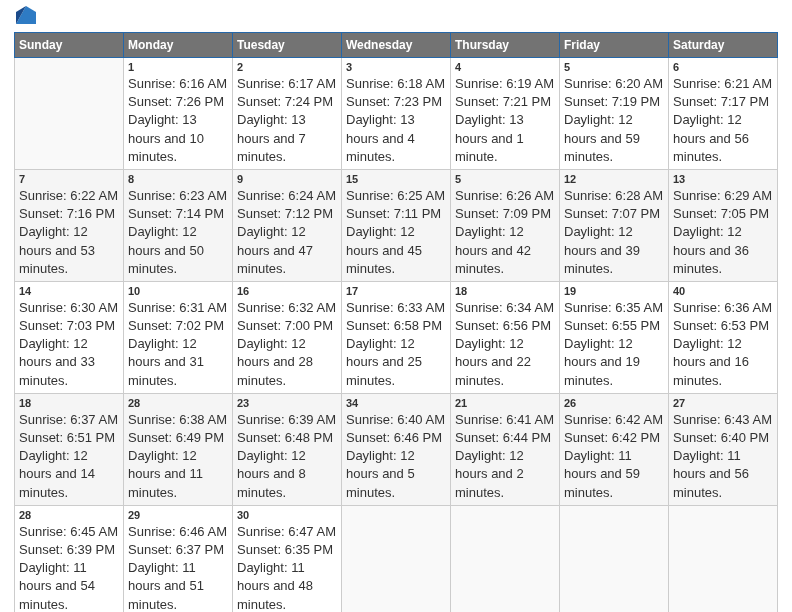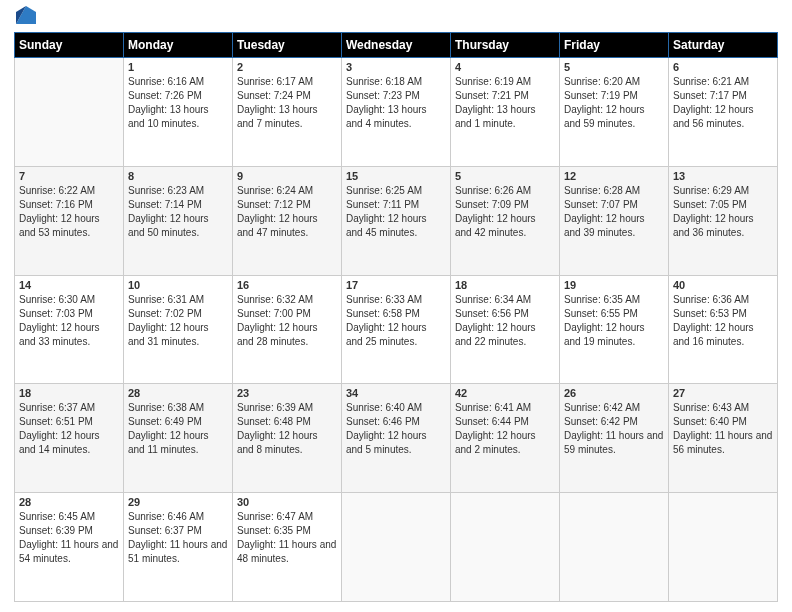--- a/index.html
+++ b/index.html
@@ -62,21 +62,21 @@
       color: #555;
     }
     .calendar {
       flex: 1;
       border: 1px solid #ccc;
       border-collapse: collapse;
       width: 100%;
       table-layout: fixed;
     }
     .calendar th {
-      background: #000000;
+      background: #737373;
       color: #fff;
       font-size: 12px;
       font-weight: bold;
       padding: 5px 4px;
       text-align: left;
       border: 1px solid #2567a8;
     }
     .calendar td {
       border: 1px solid #ccc;
       vertical-align: top;
@@ -89,21 +89,21 @@
       background: #f9f9f9;
     }
     .day-num {
       font-size: 11px;
       font-weight: bold;
       display: block;
       margin-bottom: 2px;
     }
     .day-info {
       line-height: 1.4;
-      font-size: 10px;
+      font-size: 13px;
     }
     .row-even td { background: #fff; }
     .row-odd td { background: #f5f5f5; }
   </style>
 </head>
 <body>
 
 <div class="page">
   <div class="header">
     <div class="logo">
@@ -233,21 +233,21 @@
           </td>
           <td>
             <span class="day-num">23</span>
             <div class="day-info">Sunrise: 6:39 AM<br>Sunset: 6:48 PM<br>Daylight: 12 hours and 8 minutes.</div>
           </td>
           <td>
             <span class="day-num">34</span>
             <div class="day-info">Sunrise: 6:40 AM<br>Sunset: 6:46 PM<br>Daylight: 12 hours and 5 minutes.</div>
           </td>
           <td>
-            <span class="day-num">42</span>
+            <span class="day-num">21</span>
             <div class="day-info">Sunrise: 6:41 AM<br>Sunset: 6:44 PM<br>Daylight: 12 hours and 2 minutes.</div>
           </td>
           <td>
             <span class="day-num">26</span>
             <div class="day-info">Sunrise: 6:42 AM<br>Sunset: 6:42 PM<br>Daylight: 11 hours and 59 minutes.</div>
           </td>
           <td>
             <span class="day-num">27</span>
             <div class="day-info">Sunrise: 6:43 AM<br>Sunset: 6:40 PM<br>Daylight: 11 hours and 56 minutes.</div>
           </td>

